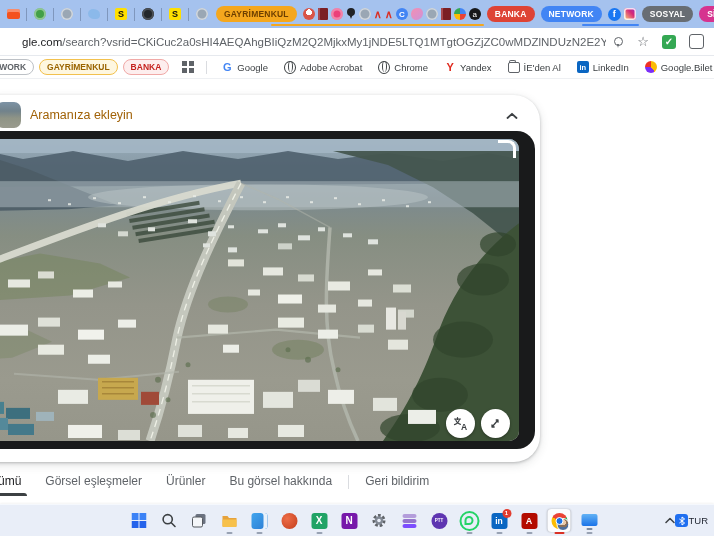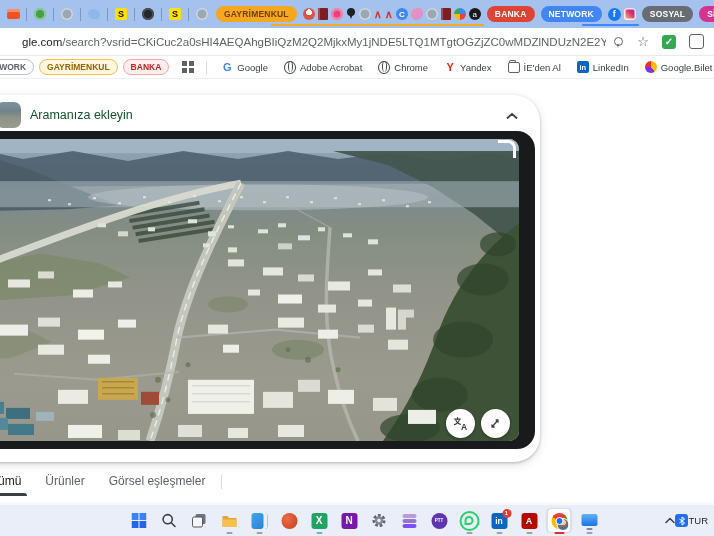--- a/index.html
+++ b/index.html
@@ -83,21 +83,21 @@
   .bi-folder::before{content:"";position:absolute;top:-3px;left:0;width:5px;height:2px;border:1.4px solid #5f6368;border-bottom:none;border-radius:2px 2px 0 0;}
   .bi-in{width:12px;height:12px;border-radius:2px;background:#0a66c2;color:#fff;font-size:7.5px;font-weight:bold;display:flex;align-items:center;justify-content:center;}
   .bi-bilet{width:12px;height:12px;border-radius:50%;background:conic-gradient(#fbbc05 0 40%,#7b2ff7 40% 75%,#ef3124 75%);}
 
   
   .card{position:absolute;left:-30px;top:95px;width:570px;height:367px;background:#fff;border-radius:26px;
         box-shadow:0 1px 3px rgba(60,64,67,.3),0 3px 10px rgba(60,64,67,.15);}
   .card-header{height:36px;display:flex;align-items:center;padding:2px 20px 0 26px;gap:9px;}
   .thumb{width:25px;height:26px;border-radius:7px;flex:none;
          background:linear-gradient(180deg,#7d93a5 0%,#71828b 35%,#8f9486 62%,#9a9b8e 100%);}
-  .lens-title{font-size:12.5px;color:#14532d;flex:1;}
+  .lens-title{font-size:12.5px;color:#a16207;flex:1;}
   .chev{flex:none;padding:2px;}
   .imgbox{position:absolute;left:8px;right:5px;top:36px;bottom:13px;background:#191a1b;border-radius:18px;}
   .photo{position:absolute;left:0;top:8px;bottom:8px;right:16px;border-radius:4px 10px 10px 4px;overflow:hidden;background:#8d9c9c;}
   .photo svg{display:block;width:100%;height:100%;}
   .bracket{position:absolute;top:9px;right:19px;width:15px;height:15px;border-top:3px solid #fff;border-right:3px solid #fff;
            border-top-right-radius:8px;}
   .lens-btns{position:absolute;right:25px;bottom:11px;display:flex;gap:6px;}
   .lbtn{width:29px;height:29px;border-radius:50%;background:#fff;display:flex;align-items:center;justify-content:center;
         box-shadow:0 1px 3px rgba(0,0,0,.35);}
 
@@ -447,23 +447,25 @@
         <svg width="15" height="15" viewBox="0 0 15 15">
           <path d="M4,11 L10,4 M8.2,4 L10,4 L10,6.2 M4,8.8 L4,11 L6.2,11" fill="none" stroke="#3c4043" stroke-width="1.3" stroke-linecap="round" stroke-linejoin="round"></path>
         </svg>
       </span>
     </div>
   </div>
 </div>
 
 <div class="res-tabs">
   <span class="rtab first active">ümü</span>
+  <span class="rtab">Görsel eşleşmeler</span>
   <span class="rtab">Ürünler</span>
-  <span class="rtab">Görsel eşleşmeler</span>
+  <span class="rtab">Bu görsel hakkında</span>
   <span class="rdiv"></span>
+  <span class="rtab">Geri bildirim</span>
 </div>
 
 <div class="taskbar">
   <div class="tb-center">
     <span class="tbi">
       <svg width="15" height="15" viewBox="0 0 15 15">
         <rect x="0" y="0" width="7" height="7" fill="#3b82f6"></rect>
           <rect x="8" y="0" width="7" height="7" fill="#3b82f6"></rect>
         <rect x="0" y="8" width="7" height="7" fill="#2563eb"></rect>
           <rect x="8" y="8" width="7" height="7" fill="#2563eb"></rect>

